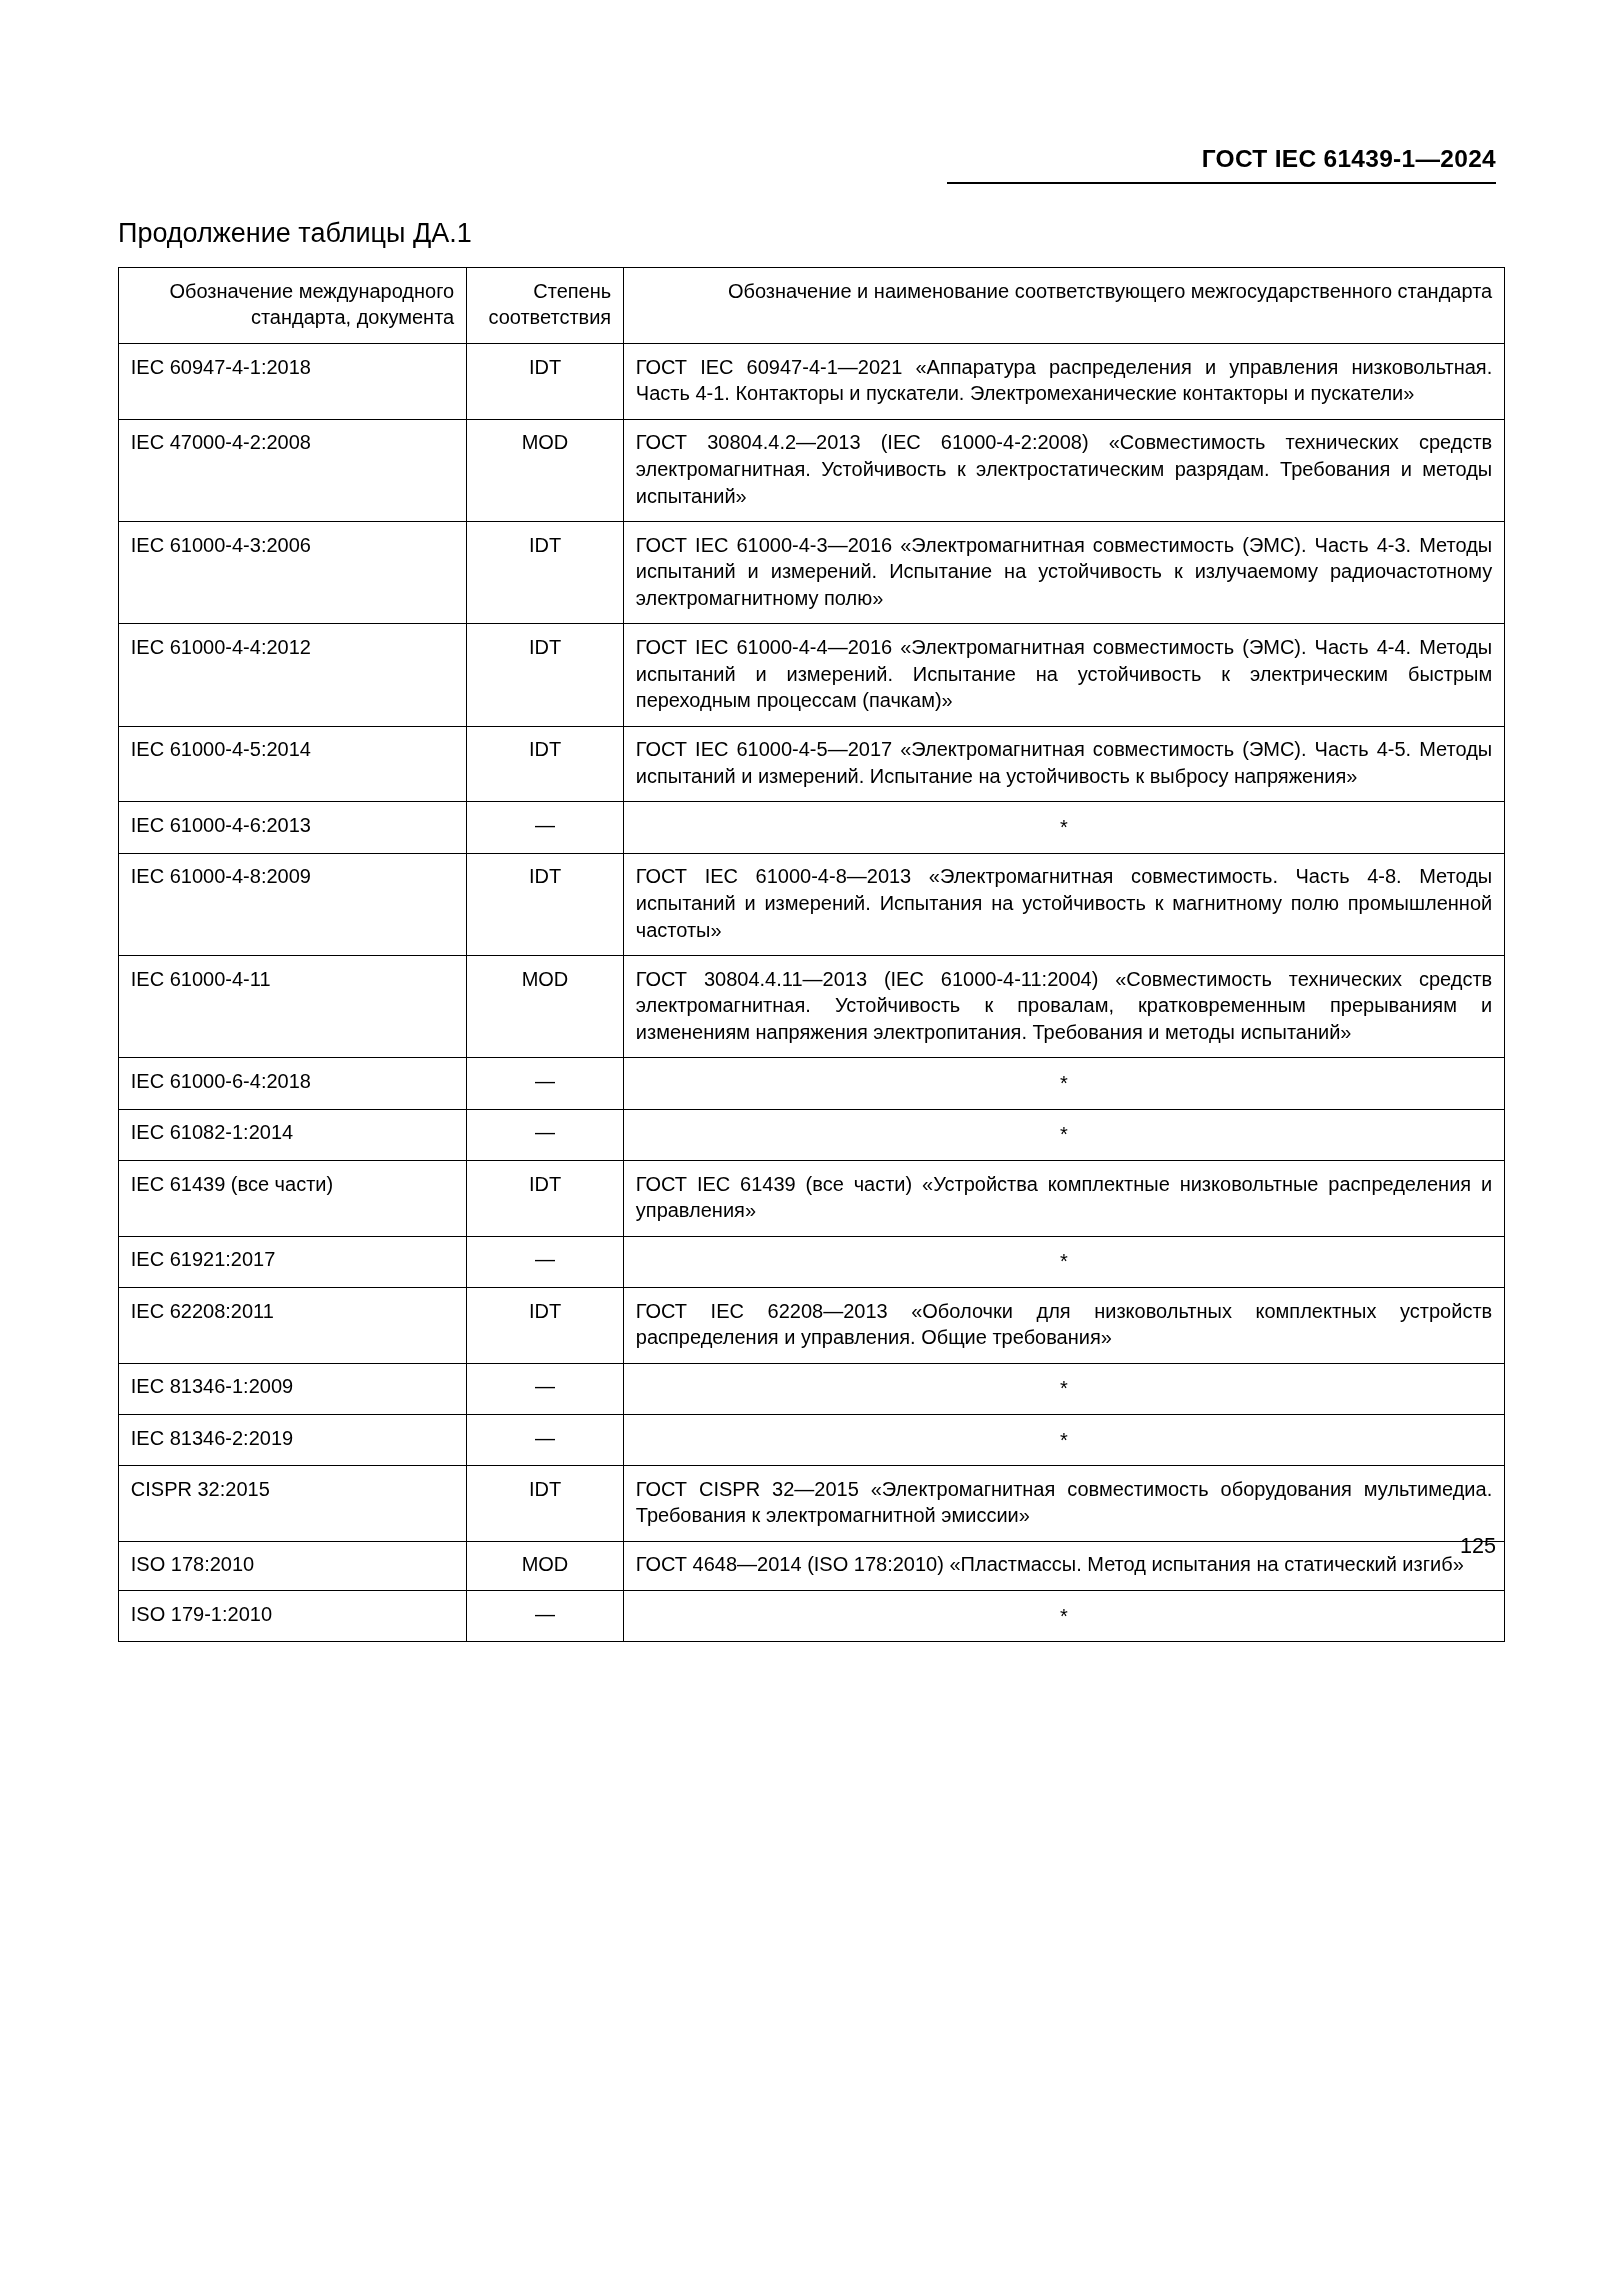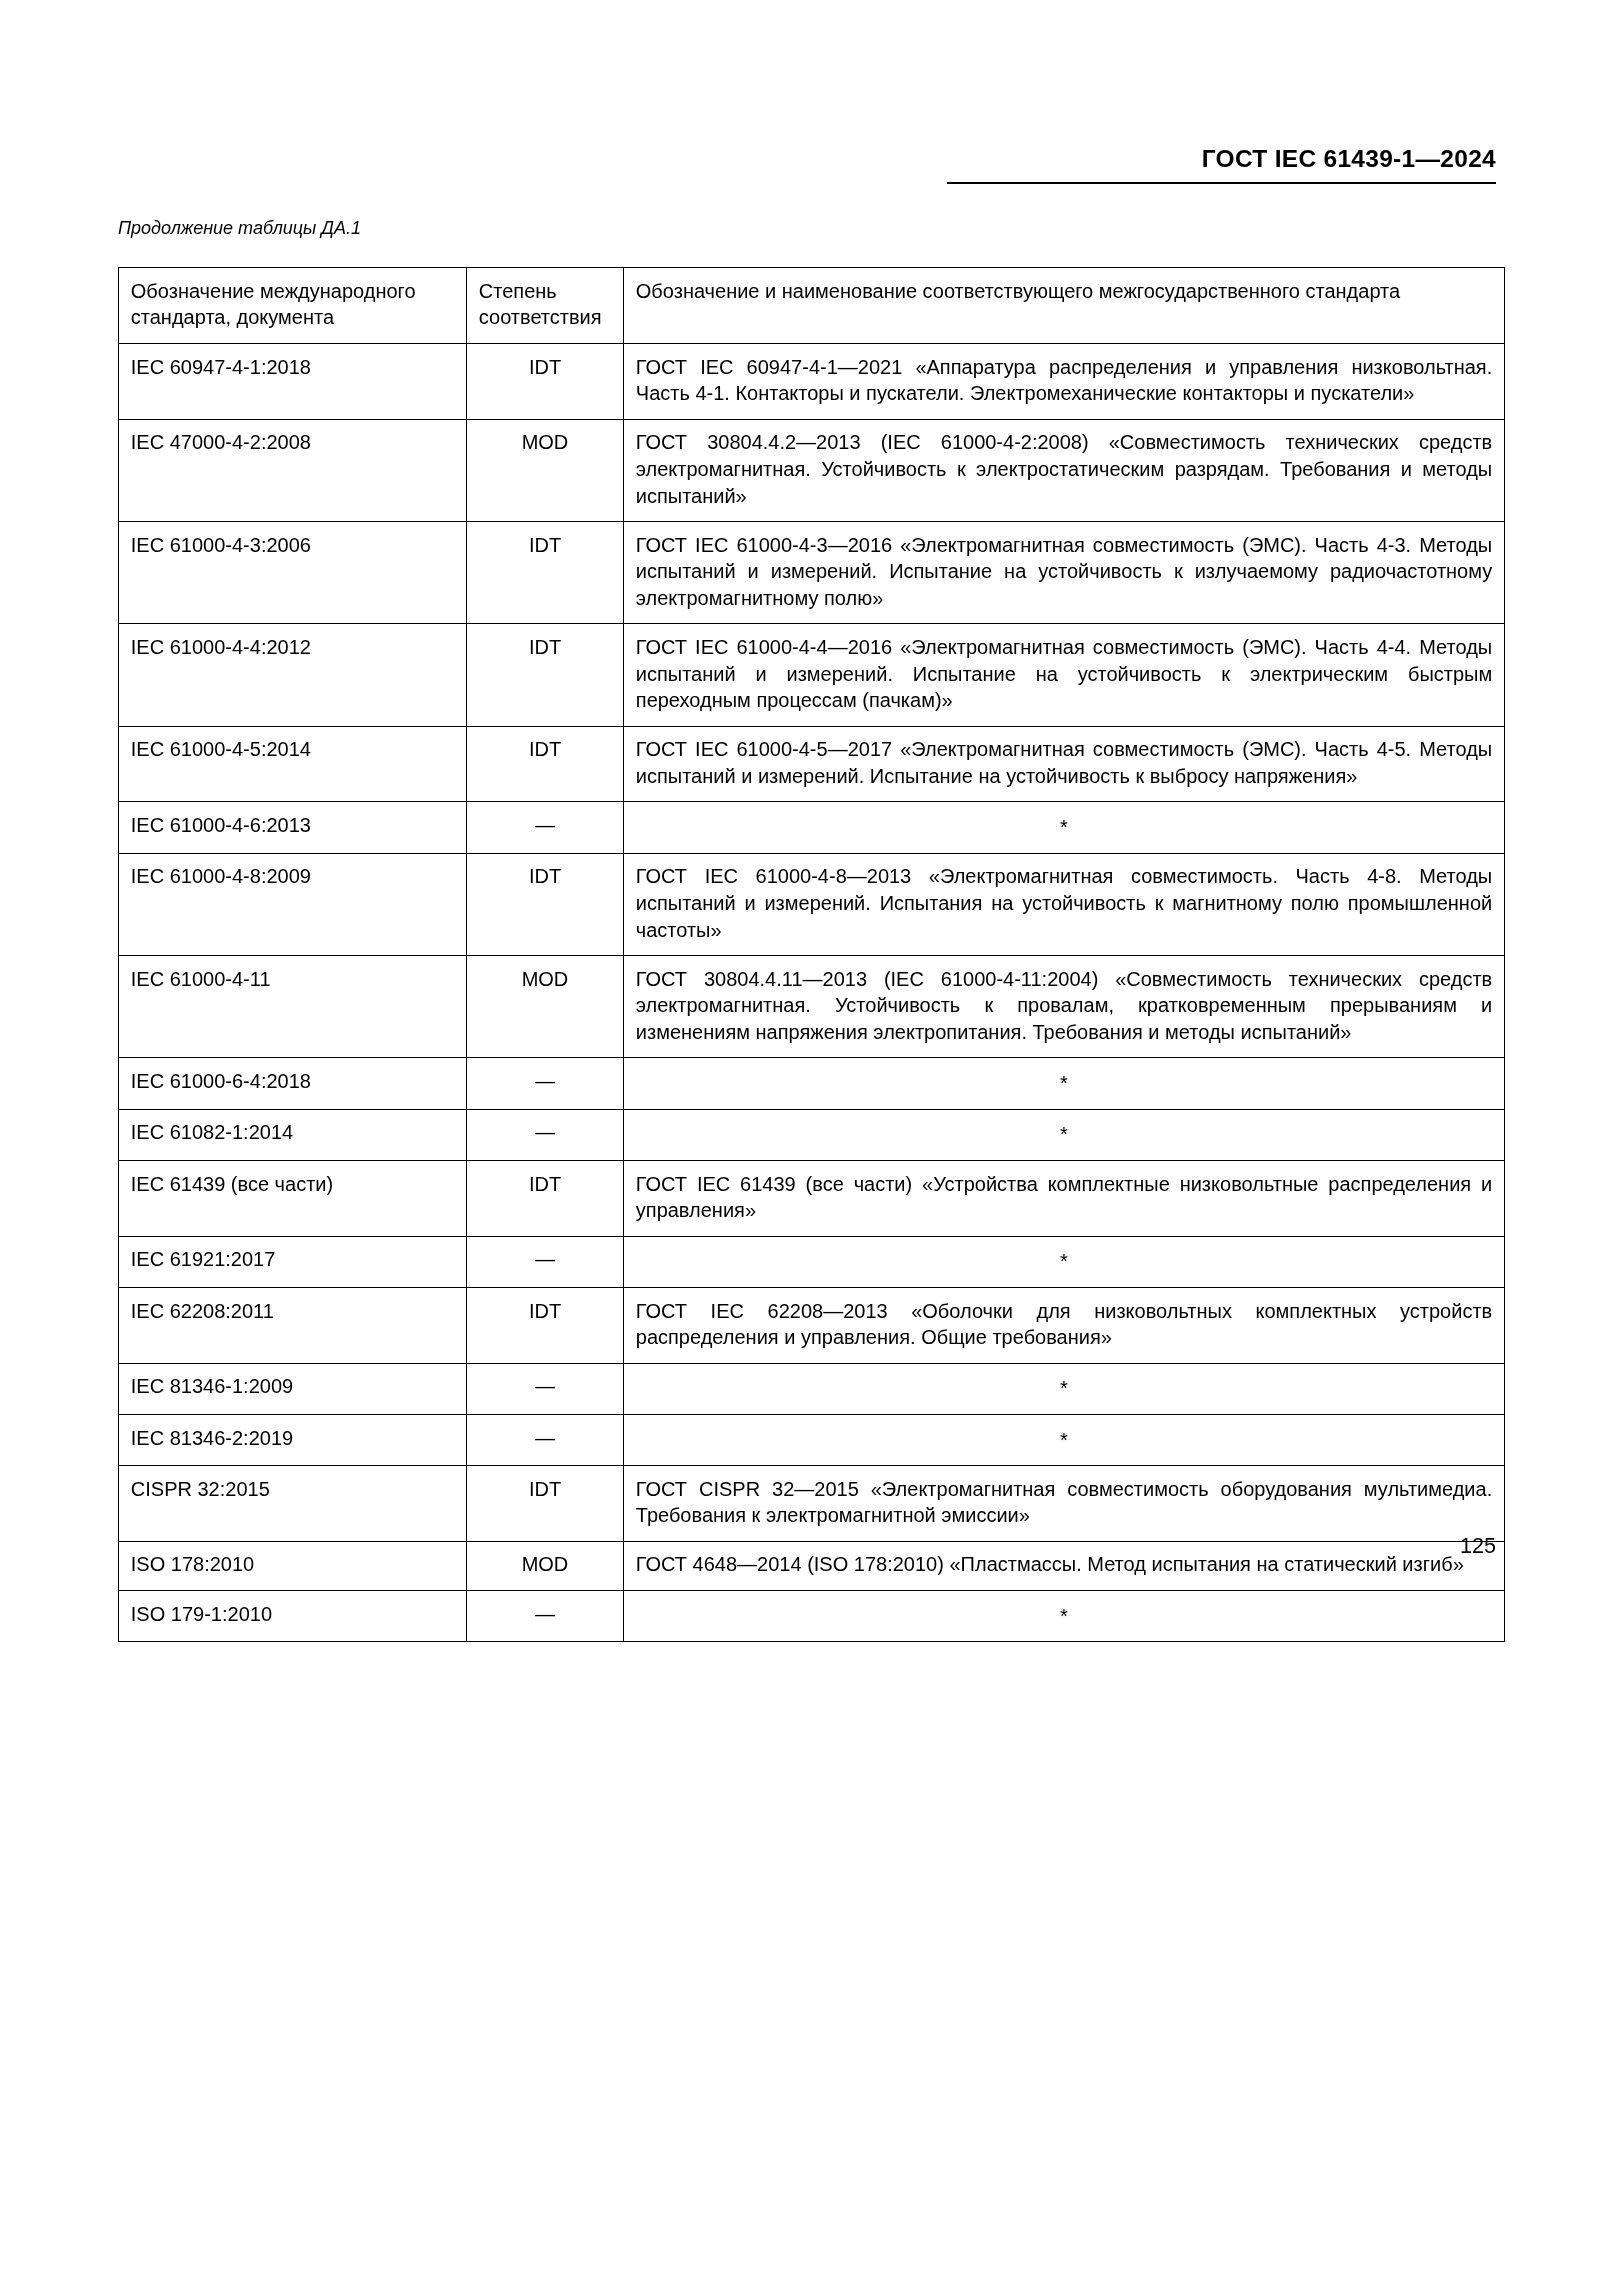--- a/index.html
+++ b/index.html
@@ -34,22 +34,21 @@
     top: 182px;
     right: 125px;
     width: 549px;
     height: 2px;
     background: #000;
   }
   .caption {
     position: absolute;
     top: 218px;
     left: 118px;
-    font-size: 18px;
-    font-style: italic;
+    font-size: 27px;
   }
   table.datatable {
     position: absolute;
     top: 267px;
     left: 118px;
     width: 1386px;
     border-collapse: collapse;
     table-layout: fixed;
   }
   table.datatable td, table.datatable th {
@@ -58,21 +57,21 @@
     padding: 9.8px 11.8px 11.8px 11.8px;
     font-size: 20px;
     line-height: 1.33;
     font-weight: normal;
   }
   col.c1 { width: 348px; }
   col.c2 { width: 157px; }
   col.c3 { width: 881px; }
 
   thead td {
-    text-align: left;
+    text-align: right;
     vertical-align: middle;
     padding-top: 13.7px;
     padding-bottom: 13.7px;
     font-size: 19.6px;
     line-height: 1.3;
   }
   td.col1 {
     text-align: left;
     padding-left: 17.6px;
     white-space: nowrap;

